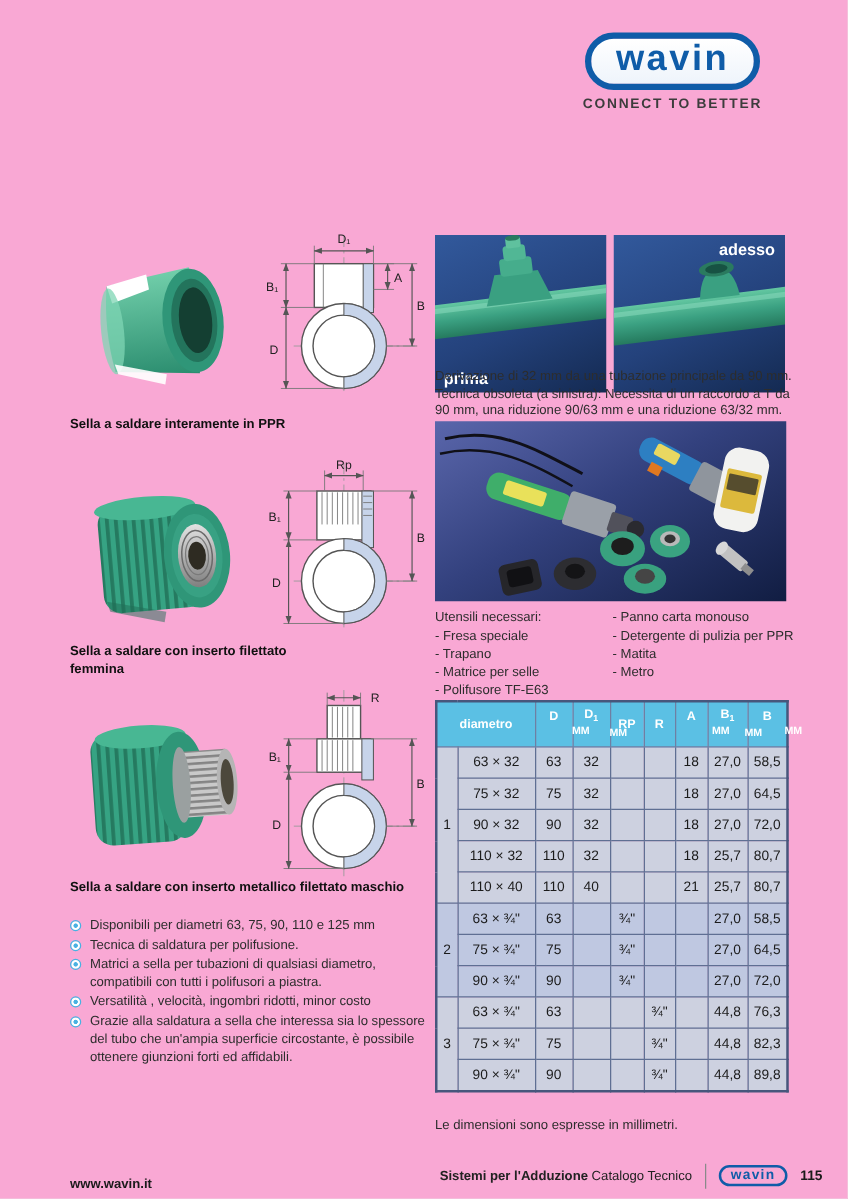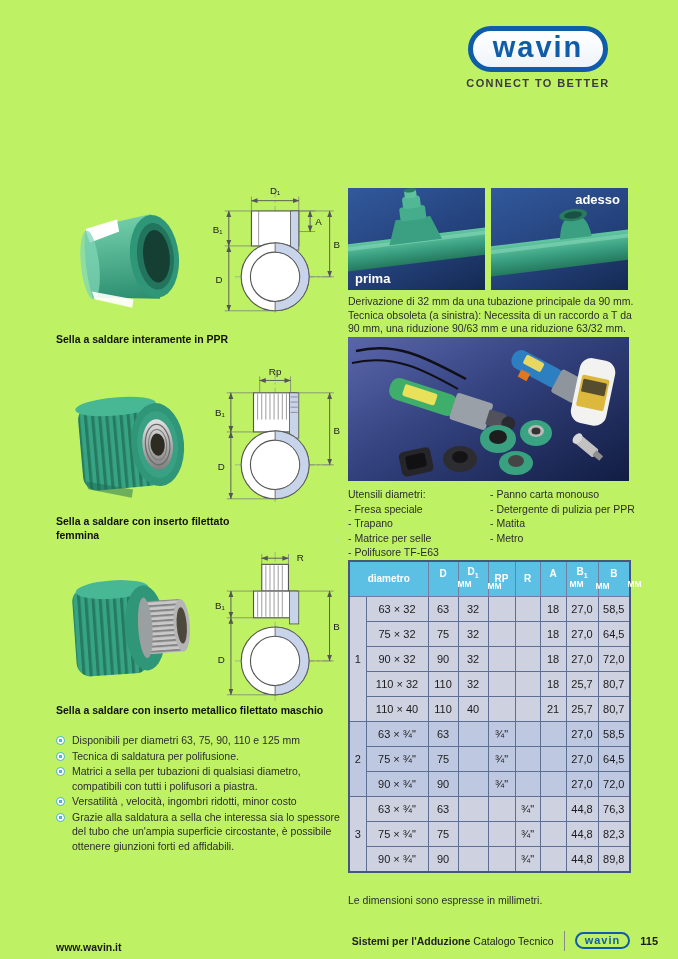--- a/index.html
+++ b/index.html
@@ -1,17 +1,17 @@
 <!DOCTYPE html>
 <html><head>
 <meta charset="utf-8">
 <style>
   * { margin:0; padding:0; box-sizing:border-box; }
   body { background:#e8e8e8; font-family:"Liberation Sans","DejaVu Sans",sans-serif; }
-  .page { position:relative; width:678px; height:959px; background:#bef264; margin:0 auto; overflow:hidden; }
+  .page { position:relative; width:678px; height:959px; background:#f9a8d4; margin:0 auto; overflow:hidden; }
 
   
   .brand { position:absolute; top:26px; right:54px; width:172px; text-align:center; }
   .logo-pill { display:inline-block; border:5px solid #0f5ca8; border-radius:40px; padding:1px 20px 3px;
                font-size:29px; font-weight:bold; color:#0f5ca8; letter-spacing:2px; line-height:1.1;
                background:linear-gradient(#ffffff,#eef4fb); }
   .tagline { margin-top:5px; font-size:11px; font-weight:bold; letter-spacing:1.4px; color:#3c3c3c; }
 
   .page-title { position:absolute; left:56px; top:100px; font-size:26px; font-weight:bold; color:#15589a; display:flex; gap:20px; }
 
@@ -29,21 +29,21 @@
   .bluefill { fill:#c7d4ea; stroke:#555; stroke-width:0.8; }
   .hatch { stroke:#777; stroke-width:0.7; }
 
   
   .bullets { position:absolute; left:56px; top:733px; width:296px; list-style:none; }
   .bullets li { position:relative; padding-left:16px; font-size:10.5px; line-height:14.5px; color:#2d2d2d; margin-bottom:1px; }
   .bullet-ico { position:absolute; left:0; top:3px; width:9px; height:9px; border:1.5px solid #49b2e2; border-radius:50%;
                 background:radial-gradient(circle,#49b2e2 0 1.5px,#ffffff 2px); }
 
   
-  .cmp-photo { position:absolute; top:188px; width:137px; height:102px; background:linear-gradient(155deg,#32599c 0%,#24427c 55%,#142a52 100%); overflow:hidden; }
+  .cmp-photo { position:absolute; top:188px; width:137px; height:126px; background:linear-gradient(155deg,#32599c 0%,#24427c 55%,#142a52 100%); overflow:hidden; }
   .cmp-a { left:348px; } .cmp-b { left:491px; }
   .cmp-label { position:absolute; color:#ffffff; font-weight:bold; font-size:13px; }
   .lbl-prima { left:7px; bottom:4px; } .lbl-adesso { right:8px; top:4px; }
   .cmp-caption { position:absolute; left:348px; top:295px; width:288px; font-size:10.5px; line-height:13.5px; color:#2d2d2d; }
 
   .tools-photo { position:absolute; left:348px; top:337px; width:281px; height:144px;
                  background:linear-gradient(150deg,#5a66ab 0%,#33417e 45%,#111d42 100%); }
 
   .tools-lists { position:absolute; left:348px; top:487px; width:288px; display:flex; font-size:10.5px; line-height:14.5px; color:#2d2d2d; }
   .tools-col1 { width:142px; } .tools-col2 { flex:1; }
@@ -330,21 +330,21 @@
         <rect x="52" y="112" width="32" height="25" rx="5" fill="#26262a"></rect>
         <rect x="58" y="117" width="20" height="14" rx="3" fill="#111114"></rect>
       </g>
       <ellipse cx="112" cy="122" rx="17" ry="13" fill="#2d2d31"></ellipse>
       <ellipse cx="112" cy="120" rx="8" ry="6" fill="#141416"></ellipse>
     </svg>
   </div>
 
   <div class="tools-lists">
     <div class="tools-col1">
-      <div>Utensili diametri:</div>
+      <div>Utensili necessari:</div>
       <ul>
           <li>- Fresa speciale</li>
           <li>- Trapano</li>
           <li>- Matrice per selle</li>
           <li>- Polifusore TF-E63</li>
         </ul>
     </div>
     <div class="tools-col2">
       <ul>
           <li>- Panno carta monouso</li>

